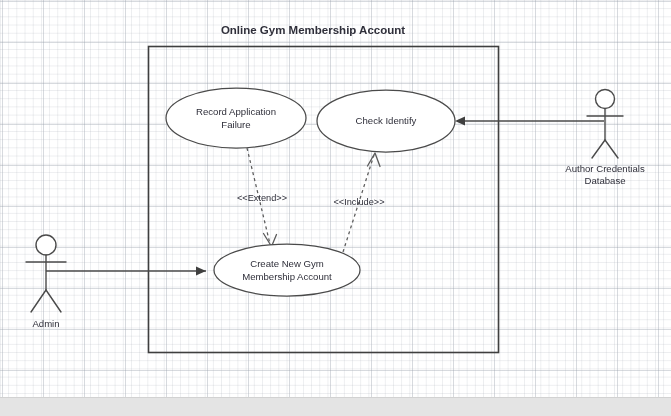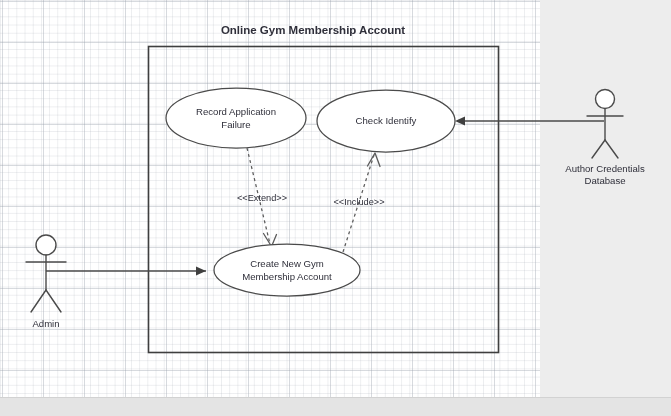--- a/index.html
+++ b/index.html
@@ -18,21 +18,21 @@
     position: relative;
     width: 671px;
     height: 416px;
     background: #ededed;
   }
   
   #canvas {
     position: absolute;
     left: 0;
     top: 0;
-    width: 540px;
+    width: 671px;
     height: 397px;
     background-color: #ffffff;
     background-image:
       linear-gradient(to right,  rgba(170,176,186,0.22) 1px, transparent 1px),
       linear-gradient(to bottom, rgba(170,176,186,0.22) 1px, transparent 1px),
       linear-gradient(to right,  rgba(150,158,170,0.38) 1px, transparent 1px),
       linear-gradient(to bottom, rgba(150,158,170,0.38) 1px, transparent 1px);
     background-size:
       8.2px 8.2px,
       8.2px 8.2px,

